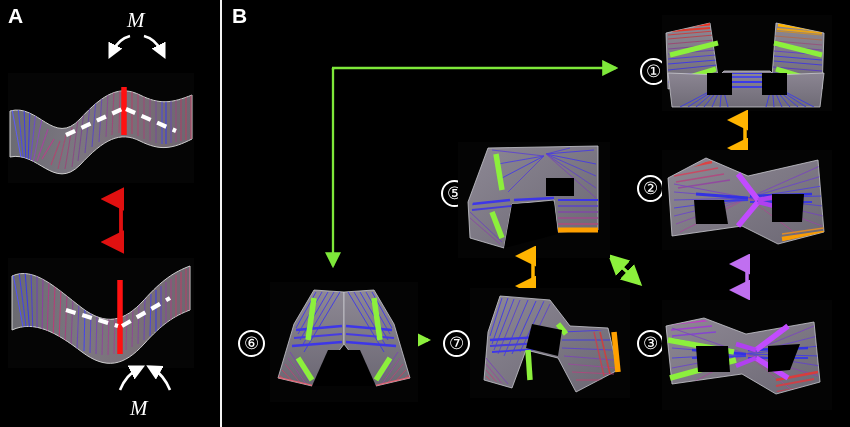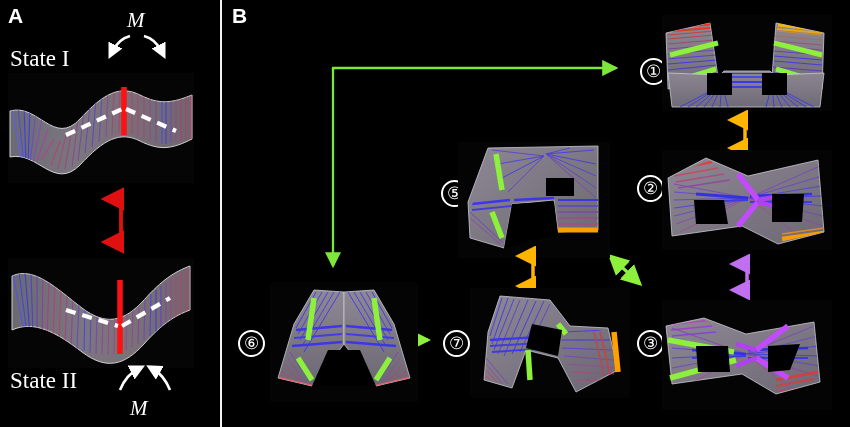--- a/index.html
+++ b/index.html
@@ -29,21 +29,20 @@
 </style>
 </head>
 <body>
 
 <div id="figure">
 
   <div class="divider" style="left:220px;top:0px;width:2px;height:427px;"></div>
 
   <div class="panel-label" style="left:8px;top:4px;">A</div>
 
-  <div class="state-label" style="left:10px;top:46px;">State I</div>
 
   <div class="mlabel" style="left:127px;top:8px;">M</div>
 
   <svg class="arrowsvg" style="left:100px;top:32px;" width="90" height="36">
     <defs>
       <marker id="whiteArrowA" markerWidth="6" markerHeight="6" refX="3" refY="3" orient="auto">
         <path d="M0,0 L6,3 L0,6 z" fill="#fff"></path>
       </marker>
     </defs>
     <path d="M30,4 C22,6 16,12 12,20" stroke="#fff" stroke-width="2.6" fill="none" marker-end="url(#whiteArrowA)"></path>
@@ -170,21 +169,20 @@
       <line x1="178" y1="11" x2="178" y2="54" stroke="#bb4068"></line>
       <line x1="182" y1="9" x2="182" y2="52" stroke="#b8406a"></line>
     </g>
     <line x1="112" y1="22" x2="112" y2="96" stroke="#ff1111" stroke-width="5.5"></line>
     <g stroke="#ffffff" stroke-width="4.2" stroke-dasharray="10 7" stroke-linecap="butt">
       <line x1="58" y1="52" x2="110" y2="68"></line>
       <line x1="114" y1="68" x2="162" y2="40"></line>
     </g>
   </svg>
 
-  <div class="state-label" style="left:10px;top:368px;">State II</div>
 
   <svg class="arrowsvg" style="left:108px;top:364px;" width="80" height="34">
     <defs>
       <marker id="whiteArrowB" markerWidth="6" markerHeight="6" refX="3" refY="3" orient="auto">
         <path d="M0,0 L6,3 L0,6 z" fill="#fff"></path>
       </marker>
     </defs>
     <path d="M12,26 C16,16 22,9 30,5" stroke="#fff" stroke-width="2.6" fill="none" marker-end="url(#whiteArrowB)"></path>
     <path d="M62,26 C58,16 52,9 45,5" stroke="#fff" stroke-width="2.6" fill="none" marker-end="url(#whiteArrowB)"></path>
   </svg>

